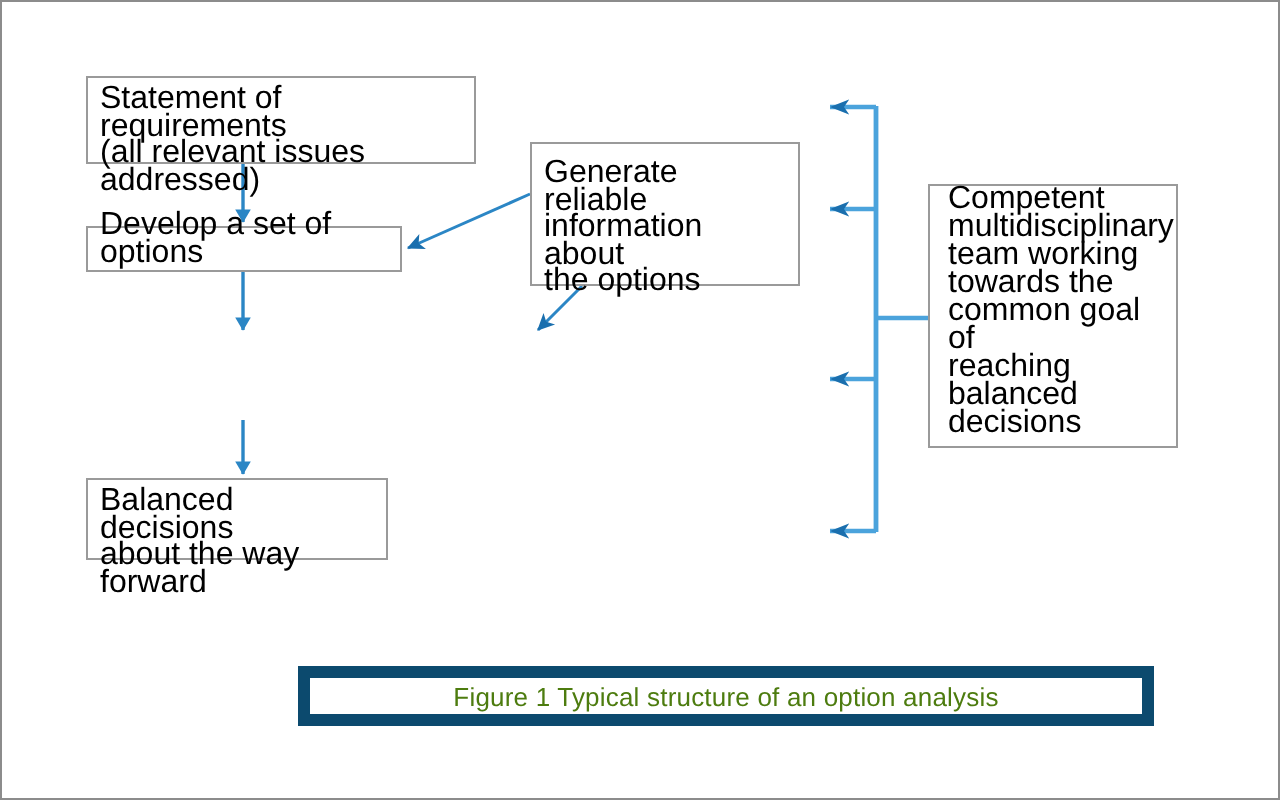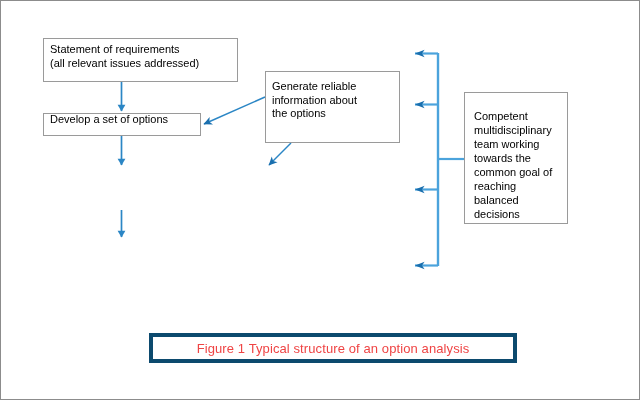--- a/index.html
+++ b/index.html
@@ -16,49 +16,49 @@
     box-sizing: border-box;
     overflow: hidden;
     font-family: "Liberation Sans", sans-serif;
   }
   .node {
     position: absolute;
     box-sizing: border-box;
     border: 1px solid #9a9a9a;
     background: #ffffff;
     color: #000000;
-    font-size: 11px;
+    font-size: 16px;
     line-height: 13.5px;
     padding: 4px 6px;
     white-space: pre-line;
   }
   .node.center {
     display: flex;
     align-items: center;
   }
   #box-statement { left: 42px; top: 37px; width: 195px; height: 44px; }
   #box-develop   { left: 42px; top: 112px; width: 158px; height: 23px;
                    padding-top: 3px; padding-bottom: 13px; }
   #box-generate  { left: 264px; top: 70px; width: 135px; height: 72px;
                    padding-top: 8px; }
   #box-assess    { left: 42px; top: 166px; width: 294px; height: 43px; }
   #box-balanced  { left: 42px; top: 238px; width: 151px; height: 41px; }
-  #box-team      { left: 463px; top: 91px; width: 104px; height: 132px;
-                   padding: 16px 9px; line-height: 14px; }
+  #box-team      { left: 463px; top: 91px; width: 125px; height: 132px;
+                   padding: 0 9px; line-height: 14px; }
 
   #caption {
     position: absolute;
     left: 148px;
     top: 332px;
-    width: 368px;
+    width: 428px;
     height: 30px;
     box-sizing: border-box;
-    border: 4px solid #0c4a6e;
+    border: 6px solid #0c4a6e;
     background: #ffffff;
-    color: #ef4444;
+    color: #4d7c0f;
     font-size: 13px;
     display: flex;
     align-items: center;
     justify-content: center;
     letter-spacing: 0.1px;
   }
 
   #connectors {
     position: absolute;
     left: 0;
@@ -109,20 +109,22 @@
   <div class="node" id="box-statement">Statement of requirements
 (all relevant issues addressed)</div>
 
   <div class="node center" id="box-develop">Develop a set of options</div>
 
   <div class="node" id="box-generate">Generate reliable
 information about
 the options</div>
 
 
+  <div class="node" id="box-balanced">Balanced decisions
+about the way forward</div>
 
   <div class="node" id="box-team">Competent
 multidisciplinary
 team working
 towards the
 common goal of
 reaching balanced
 decisions</div>
 
   <div id="caption">Figure 1  Typical structure of an option analysis</div>

